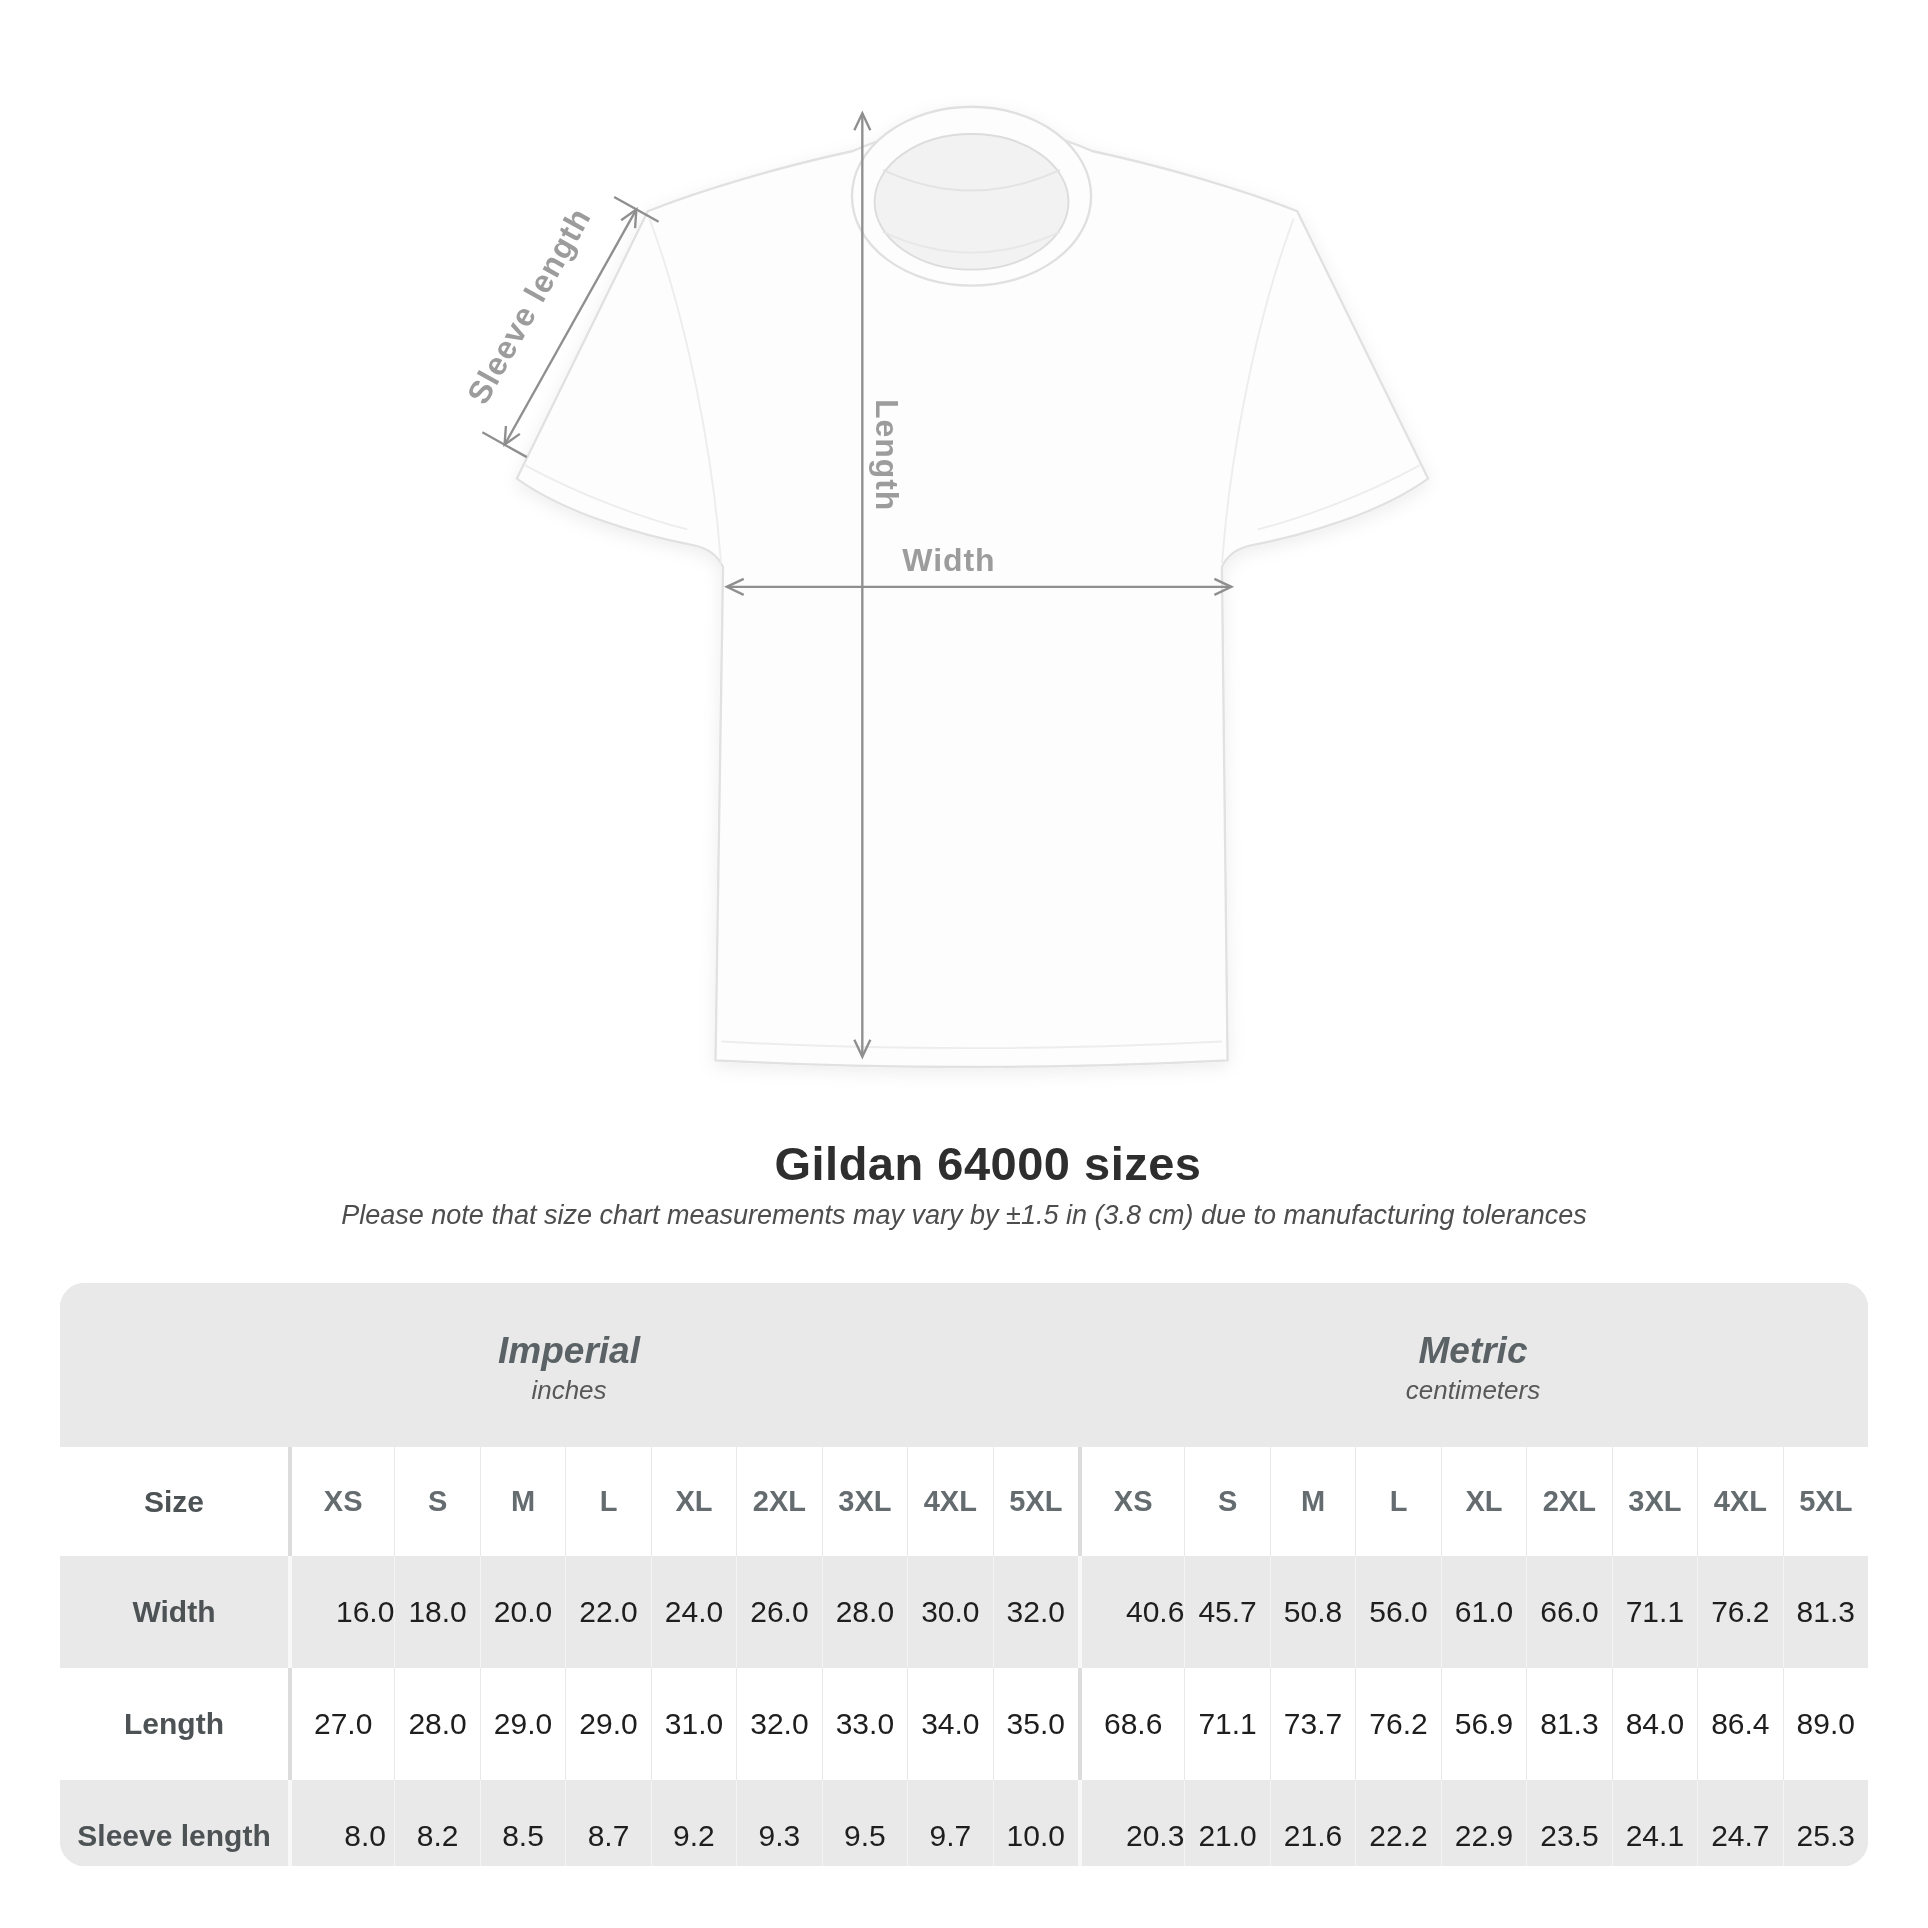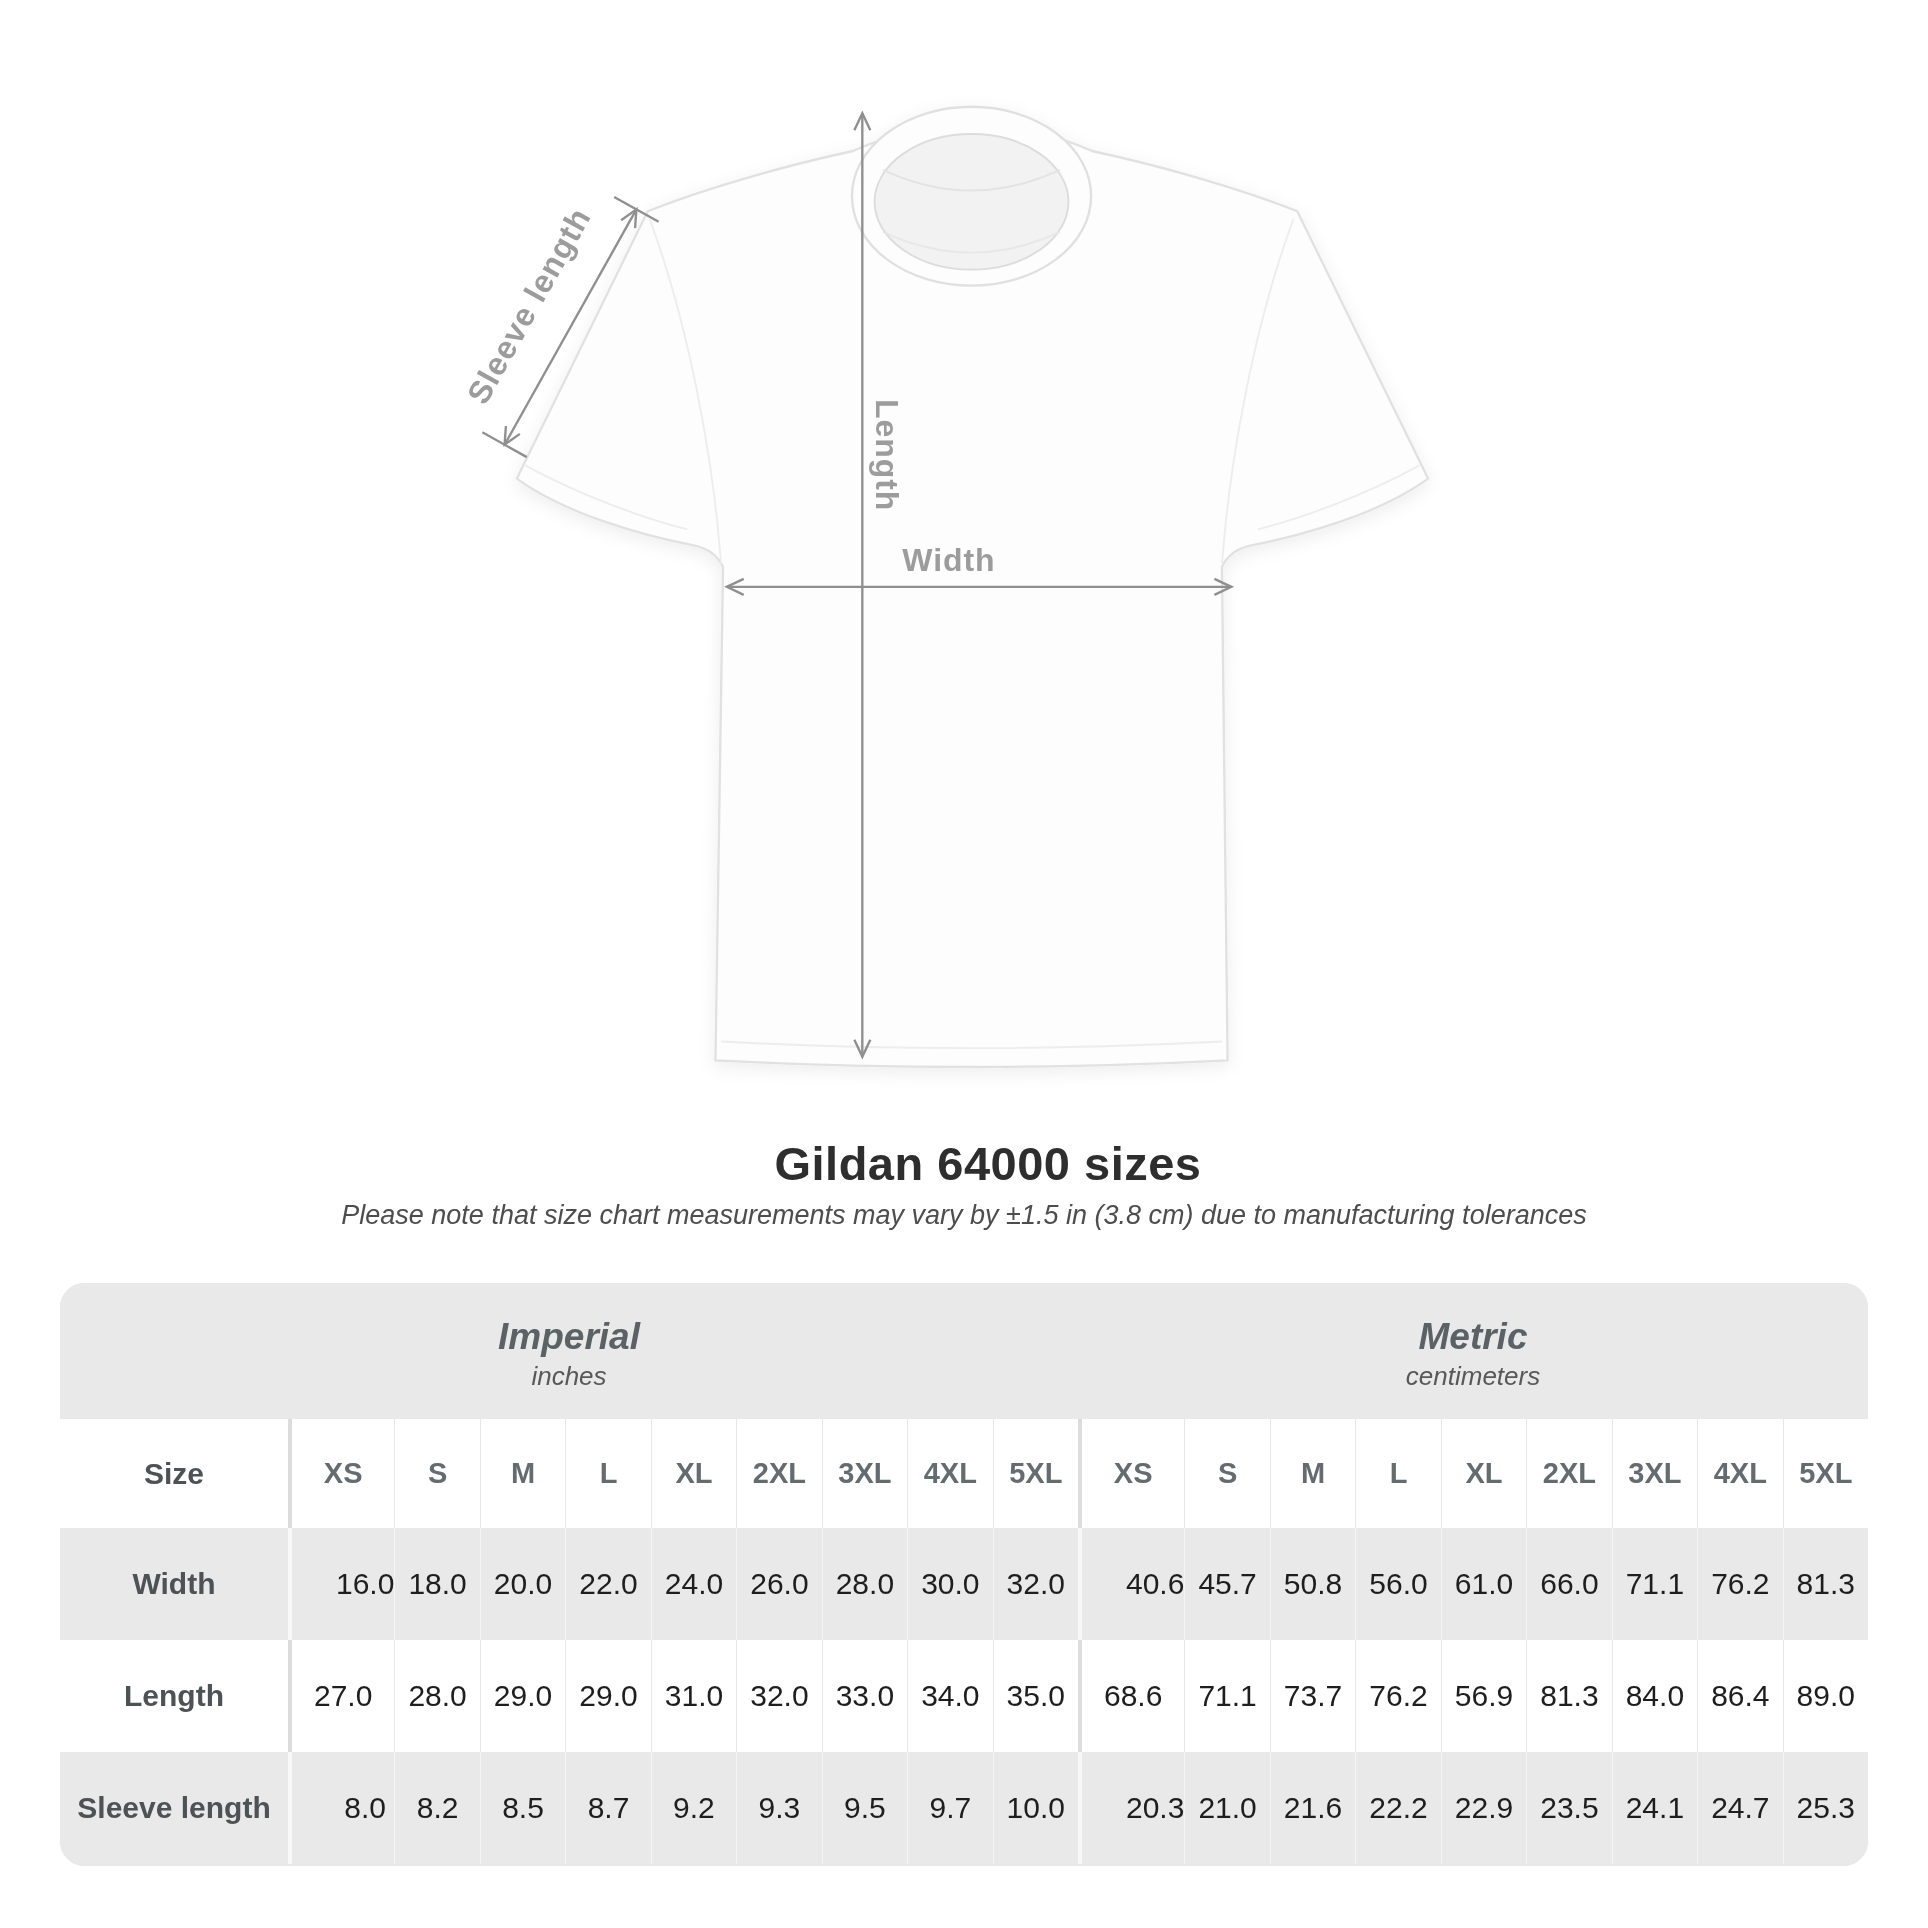--- a/index.html
+++ b/index.html
@@ -23,21 +23,21 @@
   .subtitle{
     position:absolute;left:0;top:1200px;width:100%;text-align:center;
     font-size:27px;font-style:italic;color:#4d4d4d;
   }
 
   
   .size-table{
     position:absolute;left:60px;top:1283px;width:1808px;height:583px;
     background:#e9e9e9;border-radius:24.5px;overflow:hidden;
   }
-  .band{display:flex;height:136px;background:#e9e9e9;}
+  .band{display:flex;height:164px;background:#e9e9e9;}
   .band-section{display:flex;flex-direction:column;align-items:center;justify-content:center;padding-top:7.5px;}
   .band-section.imperial{width:calc((100% - 228px)/2 + 228px);}
   .band-section.metric{flex:1;}
   .band-name{font-size:37px;font-weight:bold;font-style:italic;color:#5a6266;line-height:43px;}
   .band-unit{font-size:26px;font-style:italic;color:#585858;line-height:36px;}
 
   .grid{
     display:grid;
     grid-template-columns:228px repeat(18, 1fr);
     grid-template-rows:109px 112px 112px 112px;

